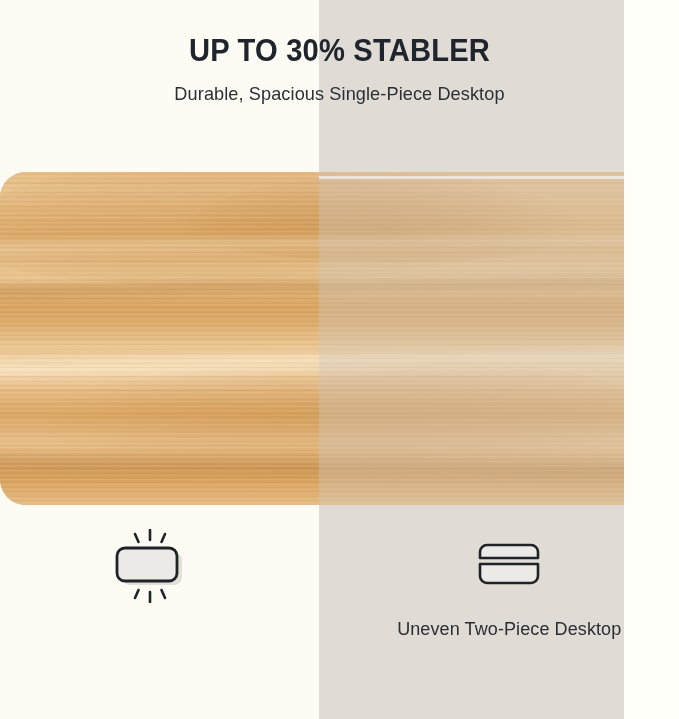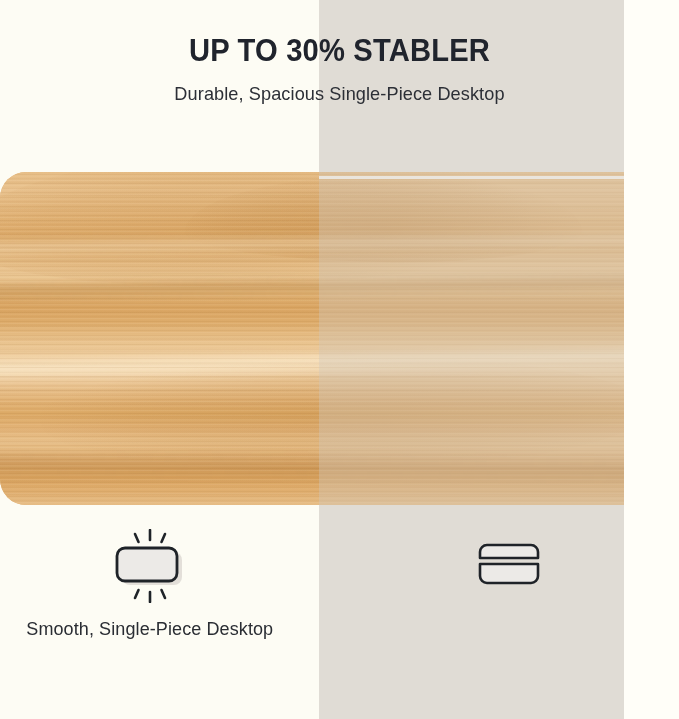--- a/index.html
+++ b/index.html
@@ -357,29 +357,29 @@
 
           <rect x="15" y="19" width="60" height="33" rx="8" ry="8" fill="#ECEAE7" stroke="#1F2328" stroke-width="2.8"></rect>
 
           <g stroke="#1F2328" stroke-width="2.6" stroke-linecap="round" fill="none">
             <line x1="33" y1="69" x2="36.5" y2="61"></line>
             <line x1="48" y1="73" x2="48" y2="63"></line>
             <line x1="63" y1="69" x2="59.5" y2="61"></line>
           </g>
         </svg>
       </div>
-      <p class="caption">Smooth, Single-Piece Desktop</p>
     </div>
 
     <div class="col col-right">
       <div class="icon-box">
         <svg width="96" height="74" viewBox="0 0 96 74" aria-hidden="true">
 
           <path d="M19 29 L19 23 a7 7 0 0 1 7 -7 L70 16 a7 7 0 0 1 7 7 L77 29 Z" fill="#ECEAE7" stroke="#1F2328" stroke-width="2.6" stroke-linejoin="round"></path>
 
           <path d="M19 35 L77 35 L77 47 a7 7 0 0 1 -7 7 L26 54 a7 7 0 0 1 -7 -7 Z" fill="#ECEAE7" stroke="#1F2328" stroke-width="2.6" stroke-linejoin="round"></path>
         </svg>
       </div>
+      <p class="caption">Uneven Two-Piece Desktop</p>
     </div>
 
   </div>
 
 </div>
 
 </body></html>

